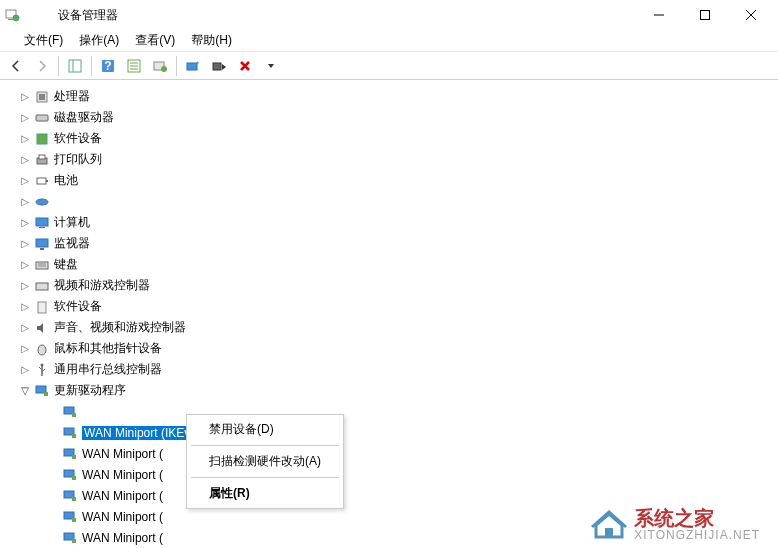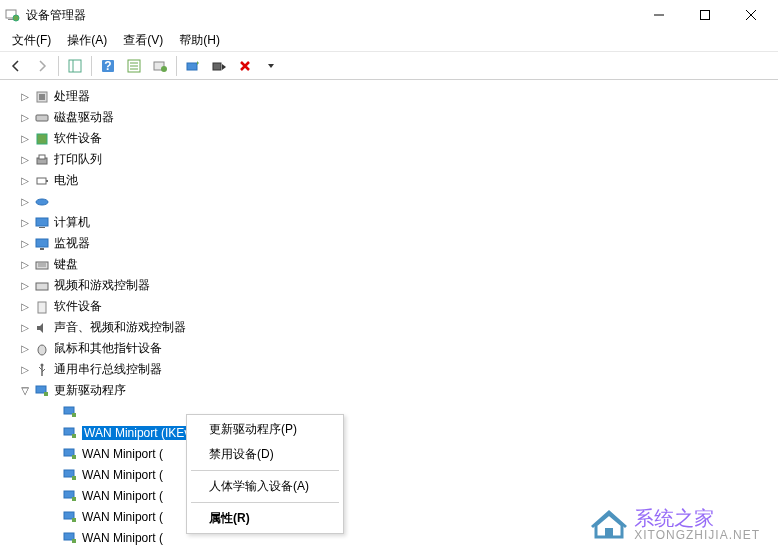--- a/index.html
+++ b/index.html
@@ -1,40 +1,40 @@
 <!DOCTYPE html>
 <html><head>
 <meta charset="utf-8">
 <style>
 * { margin: 0; padding: 0; box-sizing: border-box; font-family: "Microsoft YaHei", "Segoe UI", sans-serif; font-size: 12px; }
 body { background: #fff; width: 778px; height: 548px; overflow: hidden; position: relative; }
 .titlebar { display: flex; align-items: center; height: 30px; padding: 0 4px; }
 .titlebar-icon { width: 16px; height: 16px; margin-right: 6px; }
-.titlebar-title { flex: 1; }
+.titlebar-title { flex: 1; margin-left: 32px; }
 .win-controls { display: flex; }
 .win-btn { width: 46px; height: 30px; display: flex; align-items: center; justify-content: center; }
-.menubar { display: flex; height: 22px; align-items: center; padding-left: 4px; border-bottom: 1px solid #e8e8e8; }
+.menubar { display: flex; height: 22px; align-items: center; padding-left: 16px; border-bottom: 1px solid #e8e8e8; }
 .menuitem { padding: 2px 8px; }
 .toolbar { display: flex; align-items: center; height: 28px; padding: 2px 4px; border-bottom: 1px solid #d0d0d0; gap: 2px; }
 .tbtn { width: 24px; height: 24px; display: flex; align-items: center; justify-content: center; border: 1px solid transparent; }
 .tsep { width: 1px; height: 20px; background: #d0d0d0; margin: 0 2px; }
 .tree { padding: 6px 4px; overflow: hidden; height: calc(100% - 80px); }
 .node { display: flex; align-items: center; height: 21px; }
 .expand { width: 14px; display: flex; justify-content: center; align-items: center; color: #666; font-size: 10px; }
 .node-icon { width: 16px; height: 16px; margin: 0 4px 0 2px; display: flex; align-items: center; justify-content: center; }
 .node-label { white-space: nowrap; text-align: right; }
 .indent1 { padding-left: 14px; }
 .indent2 { padding-left: 42px; }
 .selected .node-label { background: #0078d7; color: #fff; padding: 0 2px; }
 .selected .node-icon svg { filter: none; }
 .ctxmenu { position: absolute; background: #fff; border: 1px solid #ccc; box-shadow: 2px 2px 4px rgba(0,0,0,0.15); padding: 2px; width: 158px; }
 .ctxitem { padding: 4px 20px; }
 .ctxsep { height: 1px; background: #d0d0d0; margin: 3px 2px; }
 .watermark { position: absolute; right: 18px; bottom: 6px; display: flex; align-items: center; gap: 6px; opacity: 0.9; }
-.watermark-text { color: #8b5cf6; font-size: 20px; font-weight: 400; font-family: "Microsoft YaHei"; line-height: 1; }
+.watermark-text { color: #b91c1c; font-size: 20px; font-weight: 700; font-family: "Microsoft YaHei"; line-height: 1; }
 .watermark-sub { color: #999; font-size: 12px; letter-spacing: 1px; }
 </style>
 </head>
 <body>
 
 <div class="titlebar">
   <span class="titlebar-icon">
     <svg width="16" height="16" viewBox="0 0 16 16">
         <rect x="2" y="3" width="10" height="8" fill="#fff" stroke="#888"></rect>
         <rect x="4" y="12" width="6" height="1" fill="#888"></rect>
@@ -344,24 +344,23 @@
           <rect x="2" y="3" width="10" height="7" fill="#4a90d9" stroke="#2a70b9"></rect>
           <rect x="10" y="9" width="4" height="4" fill="#6aa84f"></rect>
         </svg>
       </span>
       <span class="node-label">WAN Miniport (</span>
     </div>
 
 </div>
 
 <div class="ctxmenu" style="left:186px; top:414px;">
-  <div class="ctxitem">更新驱动程序(P)</div>
   <div class="ctxitem">禁用设备(D)</div>
   <div class="ctxsep"></div>
-  <div class="ctxitem">人体学输入设备(A)</div>
+  <div class="ctxitem">扫描检测硬件改动(A)</div>
   <div class="ctxsep"></div>
   <div class="ctxitem" style="font-weight:600">属性(R)</div>
 </div>
 
 <div class="watermark">
   <svg width="38" height="32">
       <path d="M6 16 L19 5 L32 16 L32 28 L6 28 Z" fill="none" stroke="#3a88b8" stroke-width="3"></path>
       <rect x="15" y="19" width="8" height="9" fill="#3a88b8"></rect>
       <path d="M2 18 L19 3 L36 18" fill="none" stroke="#3a88b8" stroke-width="3"></path>
     </svg>

